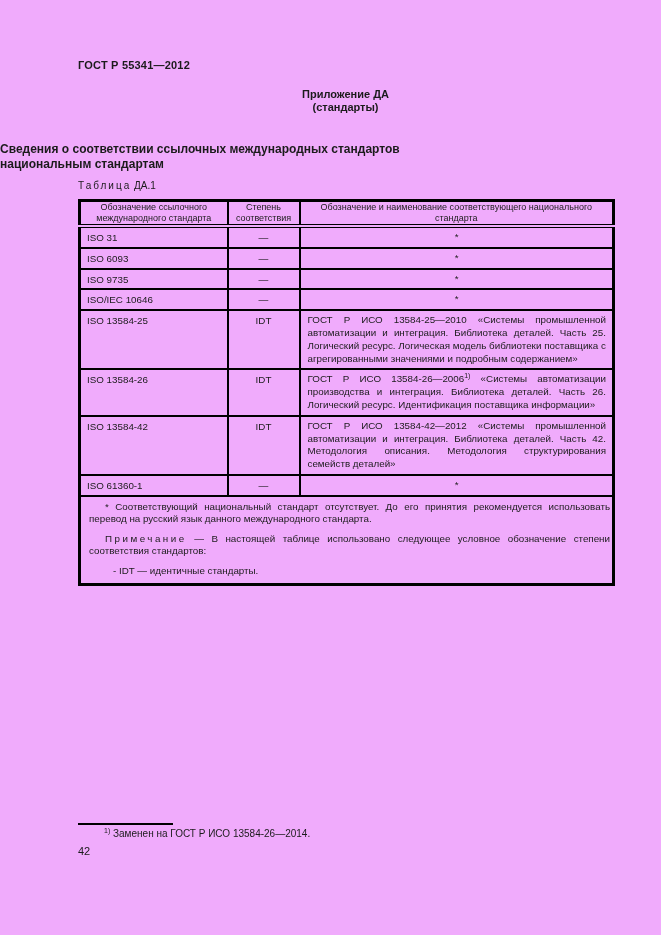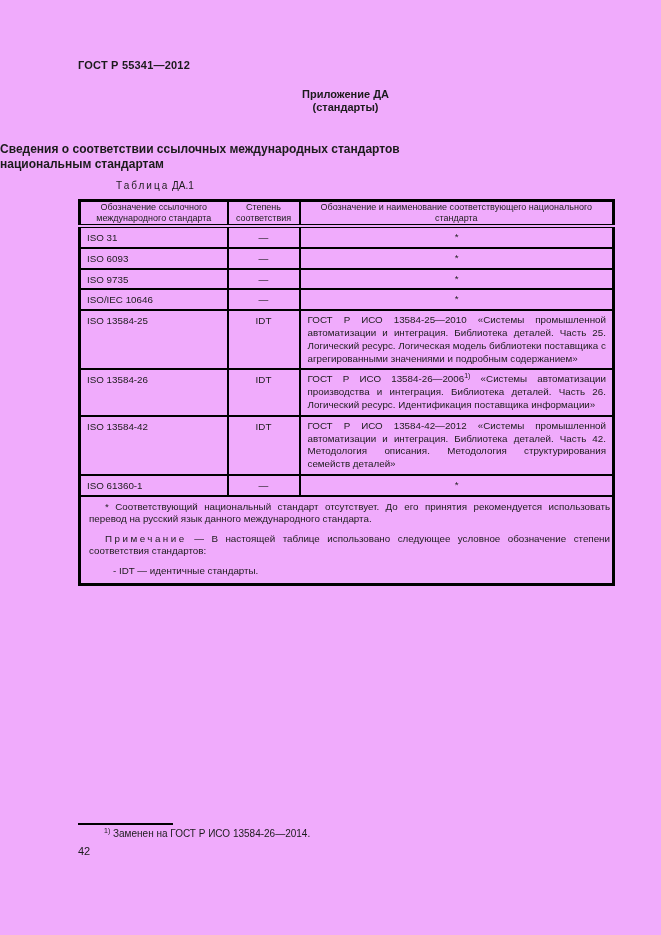--- a/index.html
+++ b/index.html
@@ -38,21 +38,20 @@
     text-align: left;
     font-size: 12px;
     font-weight: bold;
     line-height: 15px;
   }
   .table-label {
     position: absolute;
     left: 78px;
     top: 180px;
     font-size: 10px;
-    margin-left: 38px;
   }
   .table-label .spaced { letter-spacing: 2px; }
 
   table.da {
     position: absolute;
     left: 78px;
     top: 199px;
     width: 534px;
     border-collapse: collapse;
     border: 3px solid #000;

